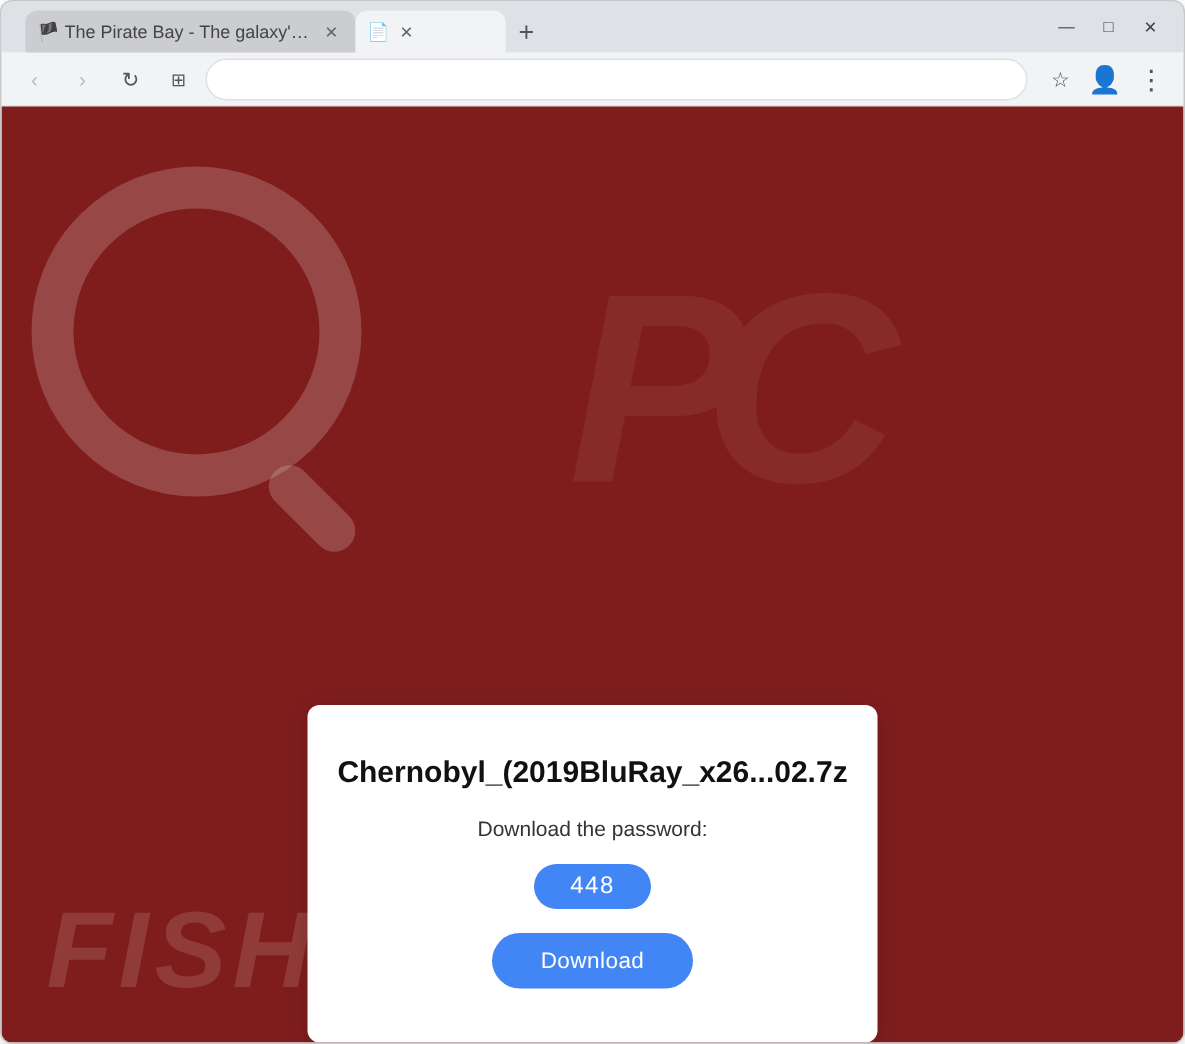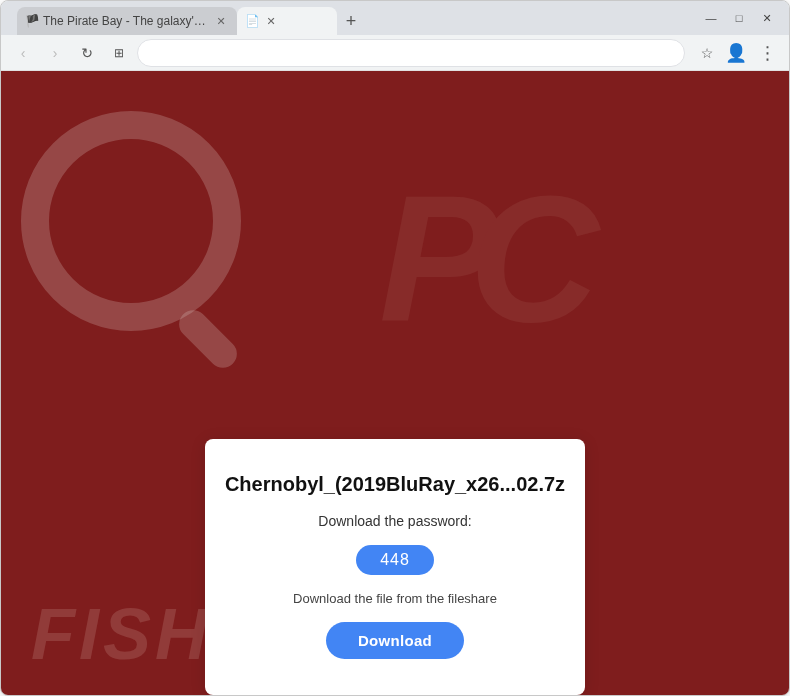--- a/index.html
+++ b/index.html
@@ -308,21 +308,21 @@
       color: #444;
     }
 
     .download-btn {
       background: #4285f4;
       color: #fff;
       border: none;
       border-radius: 24px;
       padding: 10px 32px;
       font-size: 15px;
-      font-weight: 700;
+      font-weight: 400;
       cursor: pointer;
       letter-spacing: 0.3px;
     }
   </style>
 </head>
 <body>
 
 <div class="browser-frame">
 
   <div class="title-bar">
@@ -387,19 +387,18 @@
       </div>
     </div>
 
     <div class="dialog-card">
       <div class="file-title">Chernobyl_(2019BluRay_x26...02.7z</div>
 
       <div class="password-label">Download the password:</div>
 
       <div class="password-badge">448</div>
 
-      <div class="file-instruction">Download the file from the fileshare</div>
 
       <button class="download-btn">Download</button>
     </div>
 
   </div>
 </div>
 
 </body></html>

